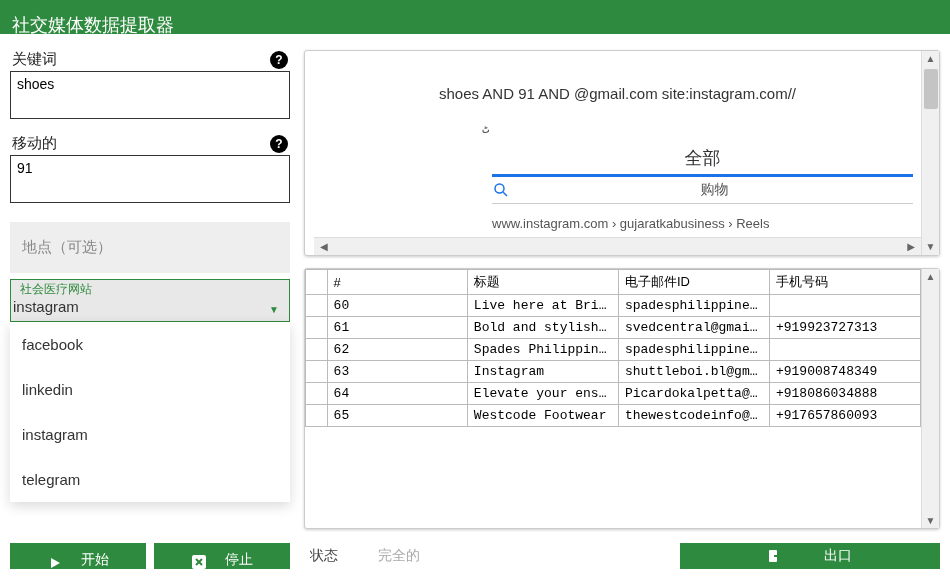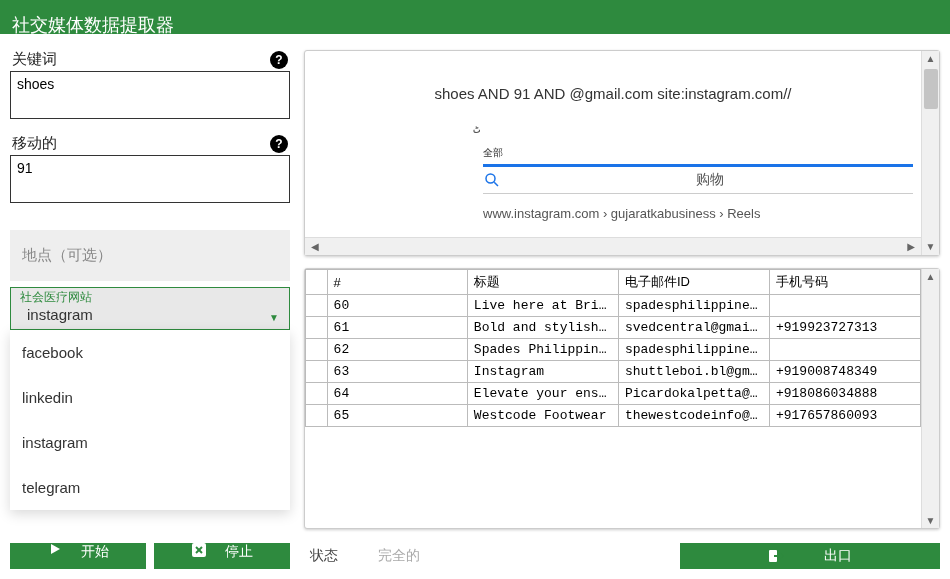--- a/index.html
+++ b/index.html
@@ -8,41 +8,41 @@
 .main { display: flex; padding: 16px 10px 10px 10px; gap: 14px; height: calc(579px - 34px); }
 .left { width: 280px; display: flex; flex-direction: column; }
 .right { flex: 1; display: flex; flex-direction: column; gap: 12px; min-width: 0; }
 
 .field-group { margin-bottom: 12px; }
 .field-label-row { display: flex; justify-content: space-between; align-items: center; padding: 0 2px; margin-bottom: 2px; }
 .field-label { font-size: 15px; color: #222; }
 .help-icon { width: 18px; height: 18px; border-radius: 50%; background: #000; color: #fff; display: flex; align-items: center; justify-content: center; font-size: 12px; font-weight: bold; cursor: pointer; }
 .field-input { width: 100%; height: 48px; border: 1px solid #333; padding: 4px 6px; font-size: 14px; font-family: Arial; resize: none; }
 
-.location-section { background: #eee; padding: 16px 12px; color: #888; font-size: 15px; margin-top: 12px; margin-bottom: 6px; }
+.location-section { background: #eee; padding: 16px 12px; color: #888; font-size: 15px; margin-top: 4px; margin-bottom: 6px; }
 
 .dropdown-wrap { position: relative; }
-.dropdown-header { border: 1px solid #2e8a3e; padding: 6px 10px 6px 16px; background: #e8e8e8; display: flex; justify-content: space-between; align-items: flex-end; cursor: pointer; }
+.dropdown-header { border: 1px solid #2e8a3e; padding: 6px 10px 6px 2px; background: #e8e8e8; display: flex; justify-content: space-between; align-items: flex-end; cursor: pointer; }
 .dropdown-floating-label { color: #2e8a3e; font-size: 12px; position: absolute; top: 2px; left: 10px; }
 .dropdown-value { color: #333; font-size: 15px; margin-top: 12px; }
 .dropdown-caret { color: #2e8a3e; font-size: 10px; }
 .dropdown-list { background: #fff; box-shadow: 0 4px 12px rgba(0,0,0,0.15); }
 .dropdown-item { padding: 14px 12px; font-size: 15px; color: #333; cursor: pointer; }
 
 .bottom-buttons { margin-top: auto; display: flex; gap: 8px; }
-.btn { flex: 1; background: #2e8a3e; color: #fff; border: none; height: 26px; display: flex; align-items: flex-start; justify-content: center; gap: 18px; font-size: 14px; cursor: pointer; padding: 0 16px; }
+.btn { flex: 1; background: #2e8a3e; color: #fff; border: none; height: 26px; display: flex; align-items: flex-end; justify-content: center; gap: 18px; font-size: 14px; cursor: pointer; padding: 0 16px; }
 .btn .icon-slot { width: 16px; display: flex; justify-content: center; }
 
 .panel { border: 1px solid #ccc; box-shadow: 0 1px 3px rgba(0,0,0,0.2); border-radius: 3px; background: #fff; position: relative; }
 .preview-panel { height: 206px; display: flex; }
 .preview-content { flex: 1; overflow: hidden; padding: 8px 8px 0 8px; display: flex; flex-direction: column; }
 .preview-query { text-align: center; font-size: 15px; color: #333; margin: 26px 0 20px 0; }
 .preview-nocurly { font-family: monospace; color: #555; font-size: 12px; padding-left: 160px; }
 .preview-tabs { display: flex; flex-direction: column; margin-top: 6px; padding-left: 170px; }
-.preview-tab-all { border-bottom: 3px solid #1a73e8; padding: 4px 0; color: #333; font-size: 10px; }
+.preview-tab-all { border-bottom: 3px solid #1a73e8; padding: 4px 0; text-align: center; color: #333; font-size: 18px; }
 .preview-tab-row2 { display: flex; align-items: center; border-bottom: 1px solid #ccc; padding: 4px 0; }
 .search-glass { color: #1a73e8; margin-right: 0; width: 24px; }
 .preview-tab-shop { flex: 1; text-align: center; color: #555; font-size: 14px; }
 .preview-url { color: #555; font-size: 13px; margin-top: 12px; padding-left: 170px; }
 .panel-vscroll { width: 18px; background: #f0f0f0; border-left: 1px solid #ddd; display: flex; flex-direction: column; align-items: center; }
 .panel-vscroll .up, .panel-vscroll .down { font-size: 10px; color: #666; height: 16px; line-height: 16px; cursor: pointer; }
 .panel-vscroll .thumb { background: #c4c4c4; width: 14px; height: 40px; margin-top: 2px; border-radius: 2px; }
 .panel-hscroll { height: 18px; background: #f0f0f0; border-top: 1px solid #ddd; display: flex; align-items: center; justify-content: space-between; padding: 0 6px; font-size: 10px; color: #666; grid-column: 1 / -1; }
 
 .table-panel { flex: 1; display: flex; flex-direction: column; min-height: 0; }
@@ -129,21 +129,21 @@
             </svg>
         </span>
         <span>停止</span>
       </button>
     </div>
   </div>
 
   <div class="right">
 
     <div class="panel preview-panel">
-      <div style="flex:1; display:flex; flex-direction:column; min-width:0;">
+      <div style="flex:1; display:flex; flex-direction:column; min-width:0;margin-left:9px;">
         <div class="preview-content">
           <div class="preview-query">shoes AND 91 AND @gmail.com site:instagram.com//</div>
           <div class="preview-nocurly">ٹ</div>
           <div class="preview-tabs">
             <div class="preview-tab-all">全部</div>
             <div class="preview-tab-row2">
               <span class="search-glass">
                 <svg width="18" height="18" viewBox="0 0 24 24">
                     <circle cx="10" cy="10" r="6" stroke="#1a73e8" stroke-width="2" fill="none"></circle>
                     <line x1="15" y1="15" x2="20" y2="20" stroke="#1a73e8" stroke-width="2"></line>

